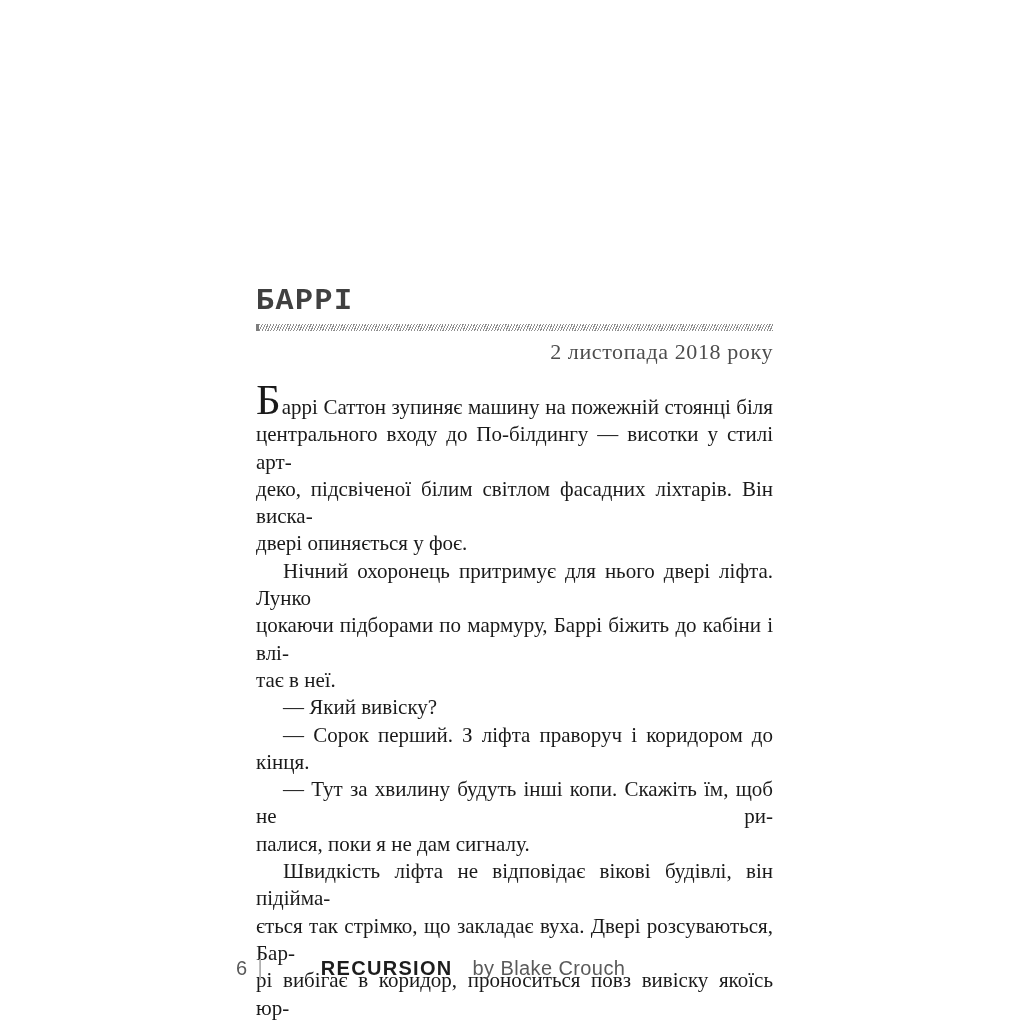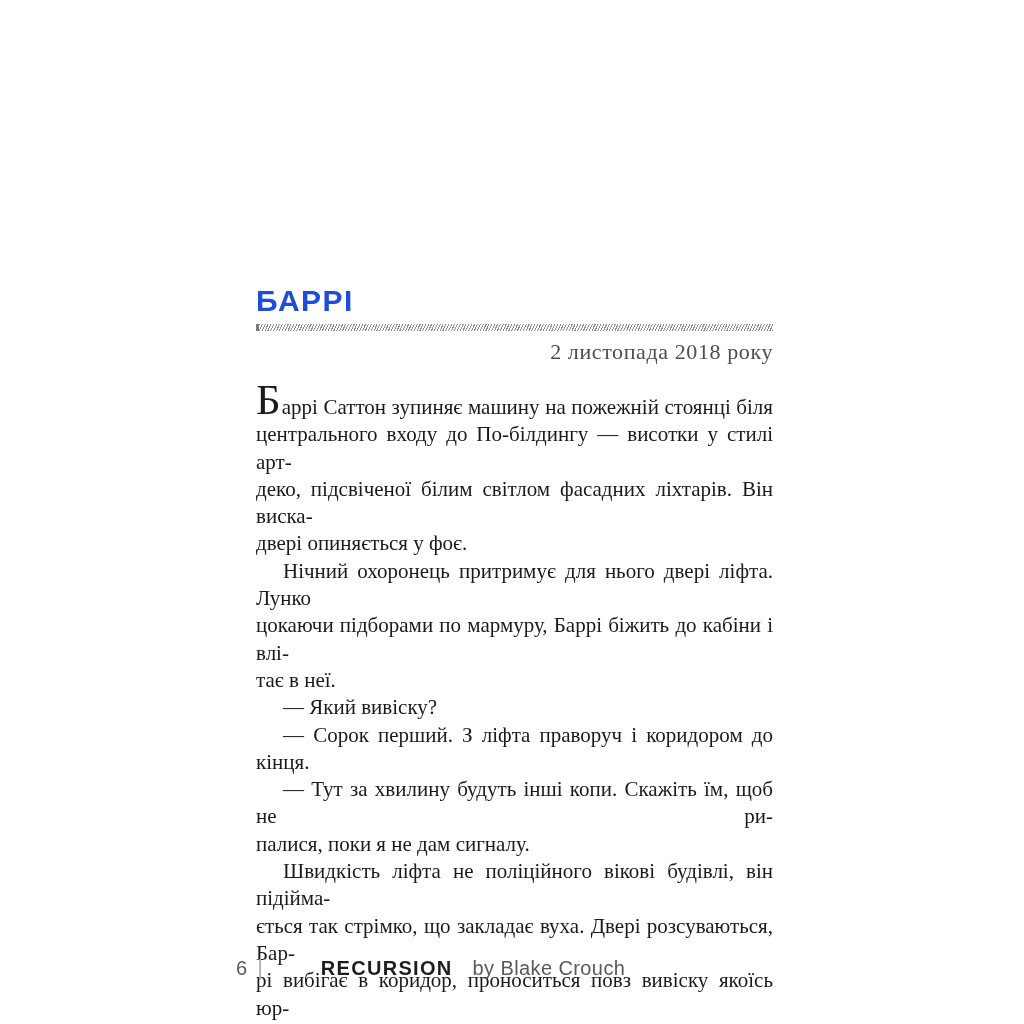--- a/index.html
+++ b/index.html
@@ -14,26 +14,26 @@
     background: #ffffff;
     overflow: hidden;
   }
   .content {
     position: absolute;
     left: 256px;
     top: 285px;
     width: 517px;
   }
   .chapter-title {
-    font-family: Liberation Sans, sans-serif;
+    font-family: Liberation Mono, monospace;
     font-weight: 700;
     font-size: 30px;
     line-height: 32px;
     letter-spacing: 1.5px;
-    color: #1d4ed8;
+    color: #404040;
     margin: 0;
   }
   .rule {
     margin-top: 7px;
     height: 7px;
     width: 100%;
     background: repeating-linear-gradient(115deg,
       #8f8f8f 0px, #8f8f8f 1px,
       #ffffff 1px, #ffffff 2.6px);
     border-left: 3px solid #7d7d7d;
@@ -129,21 +129,21 @@
           <div class="line last first-indent">— Який вивіску?</div>
         </div>
         <div class="para">
           <div class="line last first-indent">— Сорок перший. З ліфта праворуч і коридором до кінця.</div>
         </div>
         <div class="para">
           <div class="line first-indent">— Тут за хвилину будуть інші копи. Скажіть їм, щоб не ри-</div>
           <div class="line last">палися, поки я не дам сигналу.</div>
         </div>
         <div class="para">
-          <div class="line first-indent">Швидкість ліфта не поліційного вікові будівлі, він підійма-</div>
+          <div class="line first-indent">Швидкість ліфта не відповідає вікові будівлі, він підійма-</div>
           <div class="line">ється так стрімко, що закладає вуха. Двері розсуваються, Бар-</div>
           <div class="line">рі вибігає в коридор, проноситься повз вивіску якоїсь юр-</div>
         </div>
       </div>
   </div>
 
   <div class="footer">
     <span class="page-num">6</span>
     <span class="sep">|</span>
     <span class="book-title">RECURSION</span>

